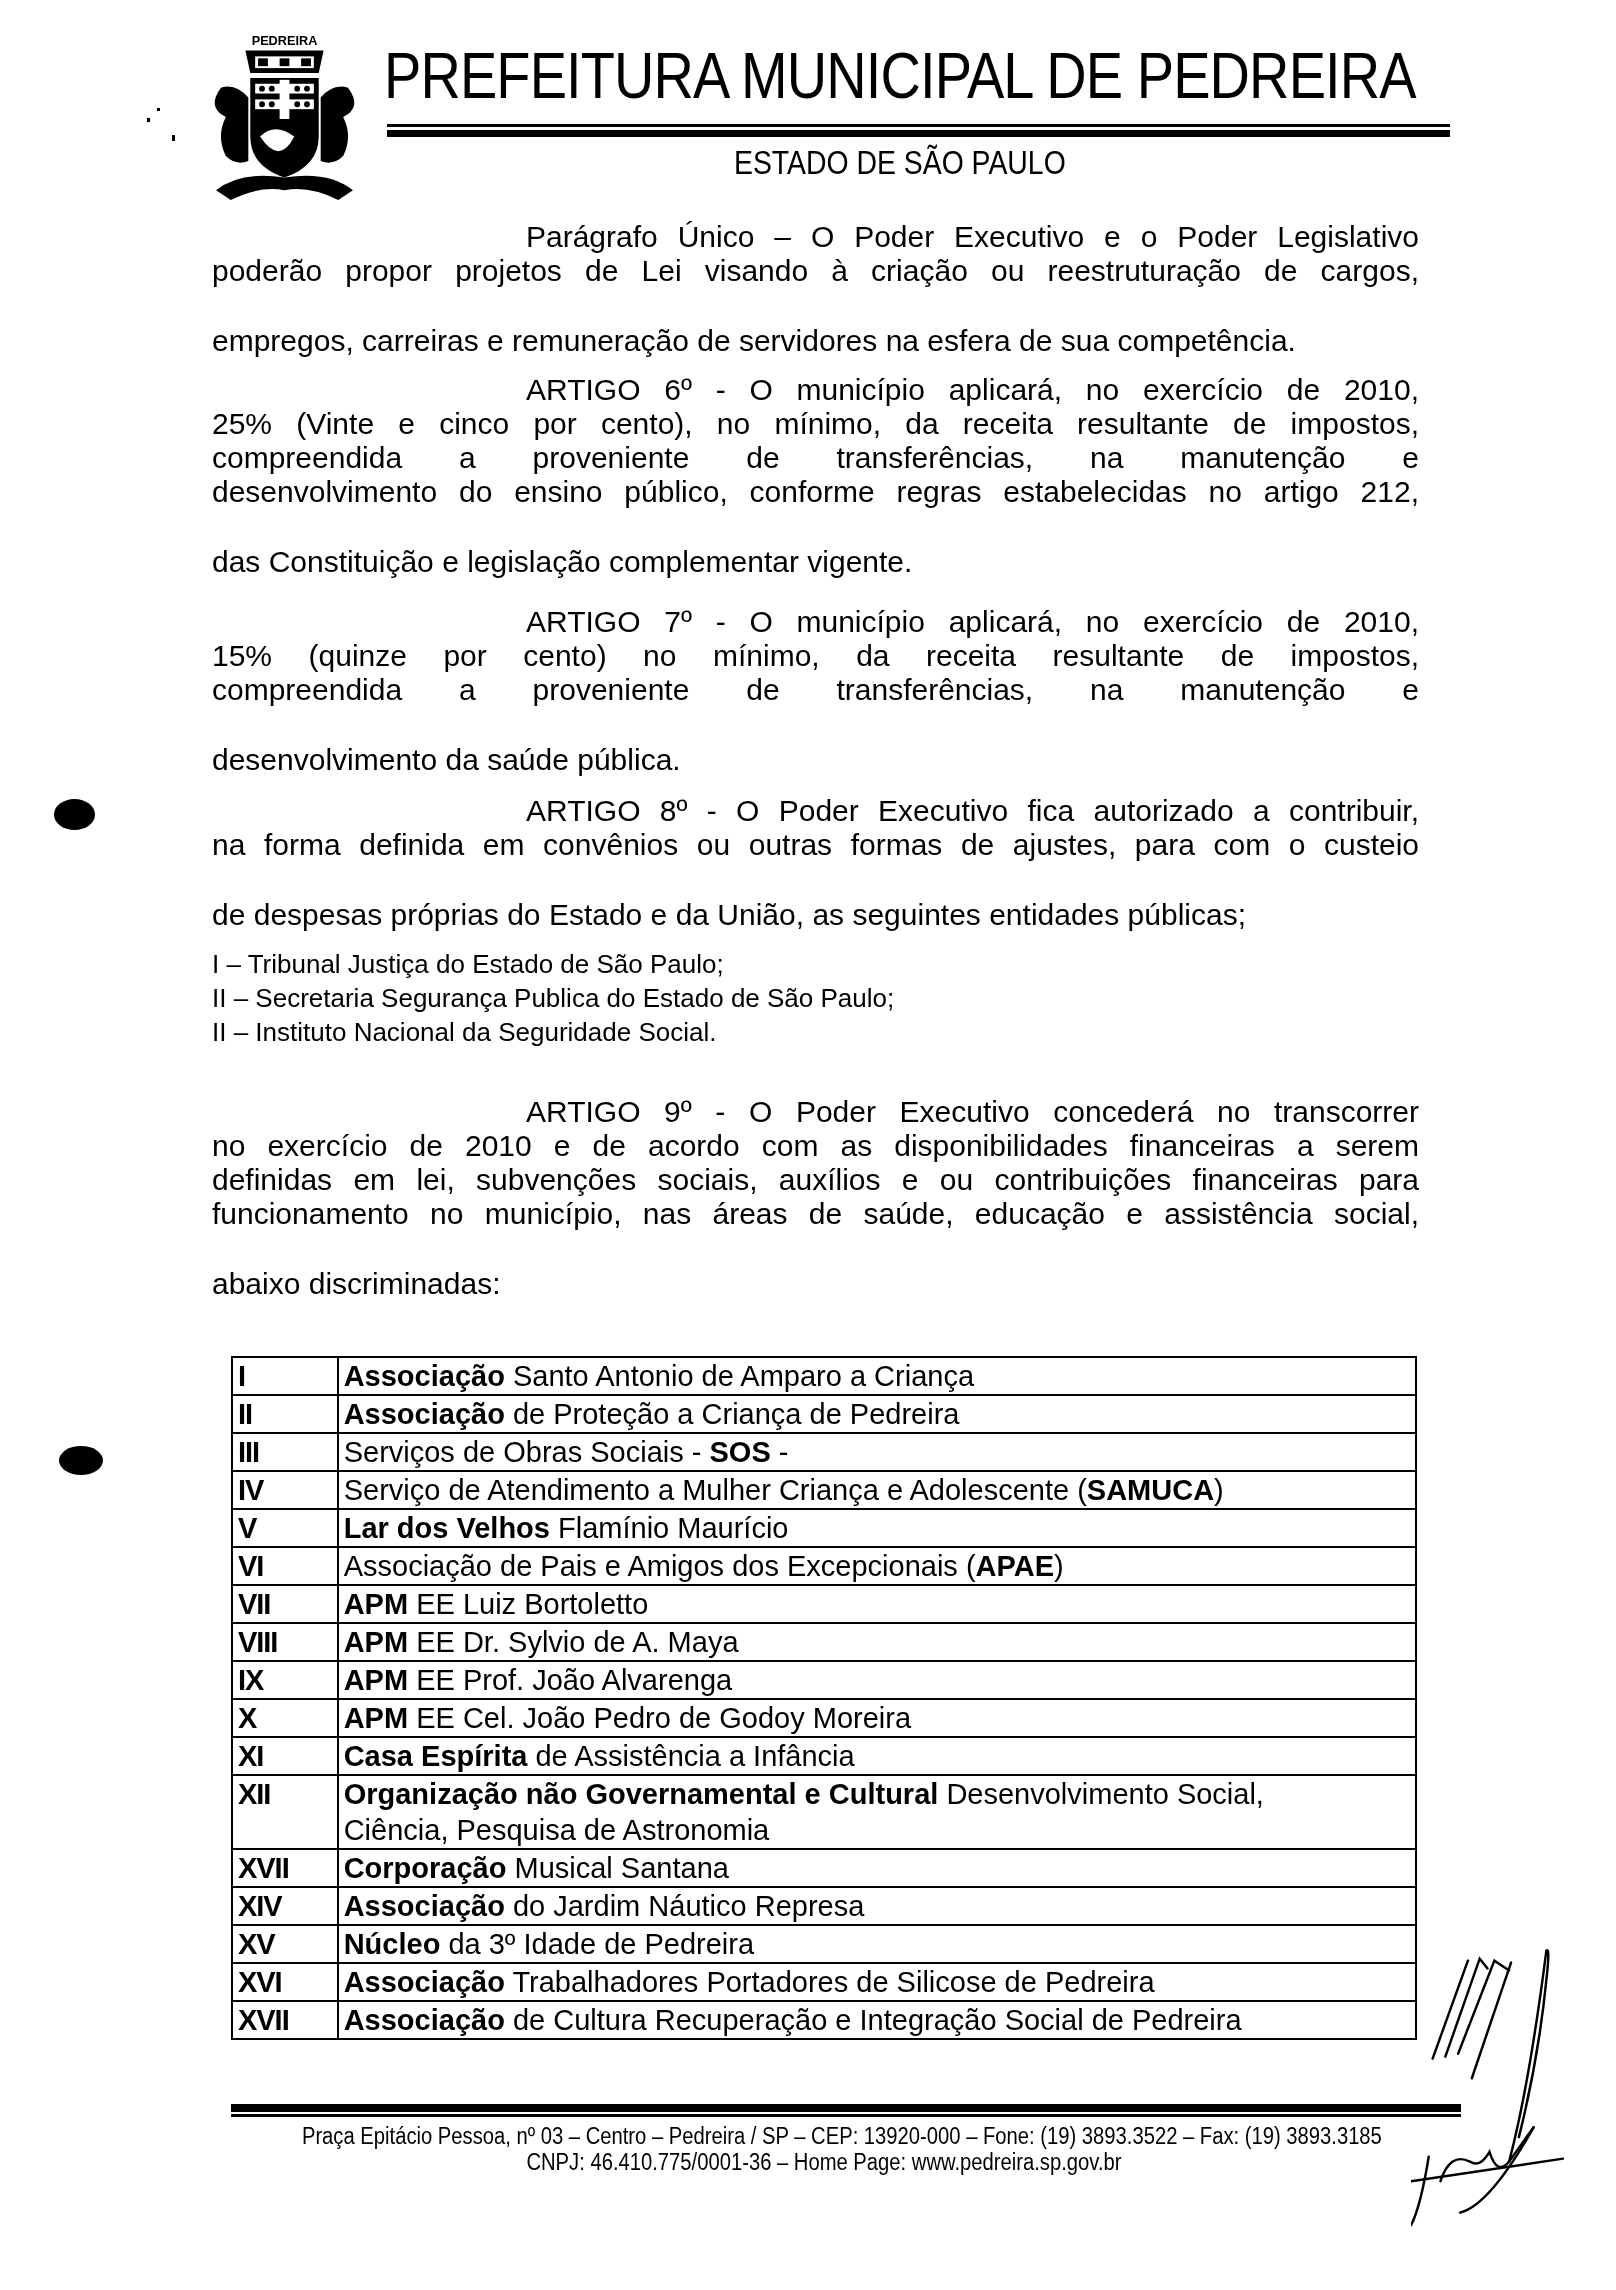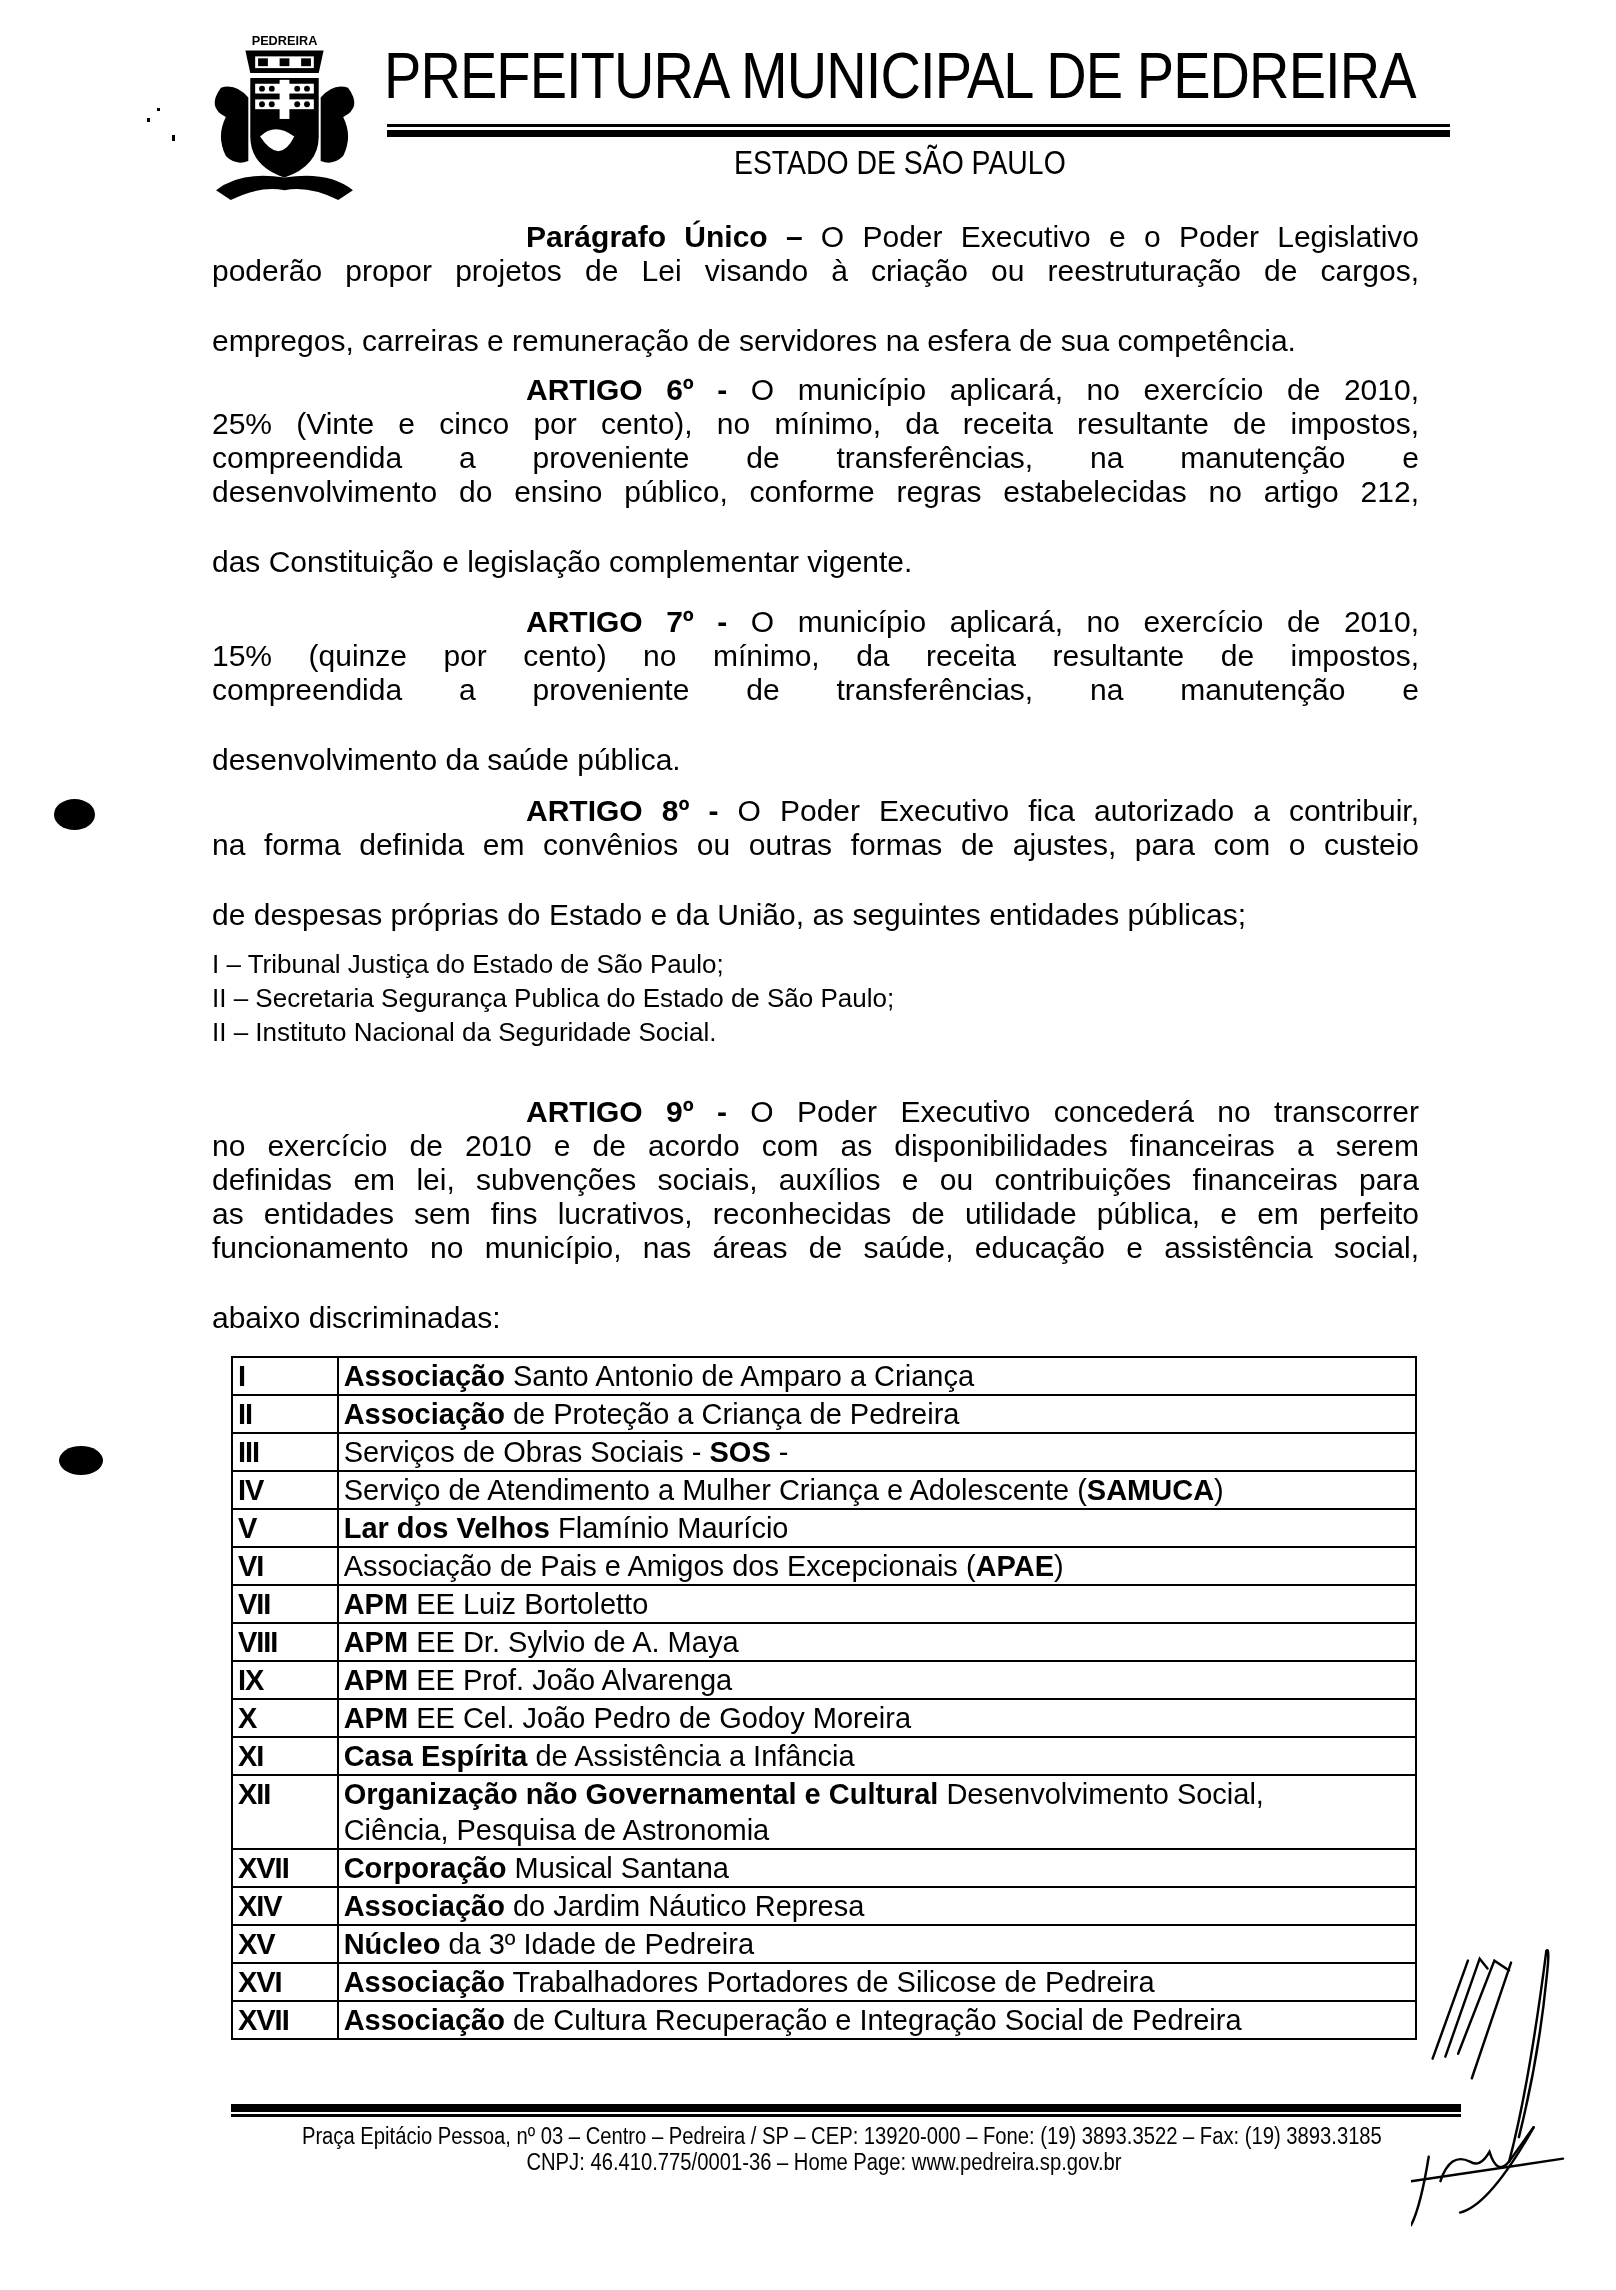--- a/index.html
+++ b/index.html
@@ -13,21 +13,21 @@
            font-size: 65px; line-height: 78px; white-space: nowrap;
            letter-spacing: -1px; transform: scaleX(0.86); transform-origin: left center;
            font-family: "Liberation Sans", sans-serif; }
   .rule-thin { left: 387px; top: 124px; width: 1063px; height: 2.9px; background: #000; }
   .rule-thick { left: 387px; top: 130px; width: 1063px; height: 6.9px; background: #000; }
 
   
   .para { left: 212px; width: 1207px; font-size: 30px; line-height: 34px;
           text-align: justify; text-align-last: left; }
   .para .lead { display: inline-block; width: 314px; }
-  .para b { font-weight: bold; margin-top: 12px; }
+  .para b { font-weight: normal; margin-top: 12px; }
   .line { display: block; text-align: justify; text-align-last: justify; white-space: nowrap; }
   .line.last { text-align-last: left; margin-top: 36px; }
   .list { left: 212px; width: 1207px; font-size: 26px; line-height: 34px; }
 
   
   .table { left: 231px; top: 1356px; width: 1186px; border-collapse: collapse;
            font-size: 29px; line-height: 36px; }
   .table td { border: 2.5px solid #000; padding: 0 4.9px; vertical-align: top; }
   .table td.num { width: 94px; font-weight: bold; letter-spacing: -1px; }
   .table td.name { white-space: nowrap; }
@@ -125,21 +125,20 @@
 <div class="abs list" style="top:947px;">
   <div><span>I</span><span> – Tribunal Justiça do Estado de São Paulo;</span></div>
   <div><span>II</span><span> – Secretaria Segurança Publica do Estado de São Paulo;</span></div>
   <div><span>II</span><span> – Instituto Nacional da Seguridade Social.</span></div>
 </div>
 
 <div class="abs para" style="top:1095px;">
   <span class="line"><span class="lead"></span><b>ARTIGO 9º -</b><span> O Poder Executivo concederá no transcorrer</span></span>
   <span class="line">no exercício de 2010 e de acordo com as disponibilidades financeiras a serem</span>
   <span class="line">definidas em lei, subvenções sociais, auxílios e ou contribuições financeiras para</span>
-  <span class="line">as entidades sem fins lucrativos, reconhecidas de utilidade pública, e em perfeito</span>
   <span class="line">funcionamento no município, nas áreas de saúde, educação e assistência social,</span>
   <span class="line last">abaixo discriminadas:</span>
 </div>
 
 <table class="abs table">
   <tbody id="ent-body">
       <tr>
         <td class="num">I</td>
         <td class="name"><b>Associação</b><span> Santo Antonio de Amparo a Criança</span></td>
       </tr>

